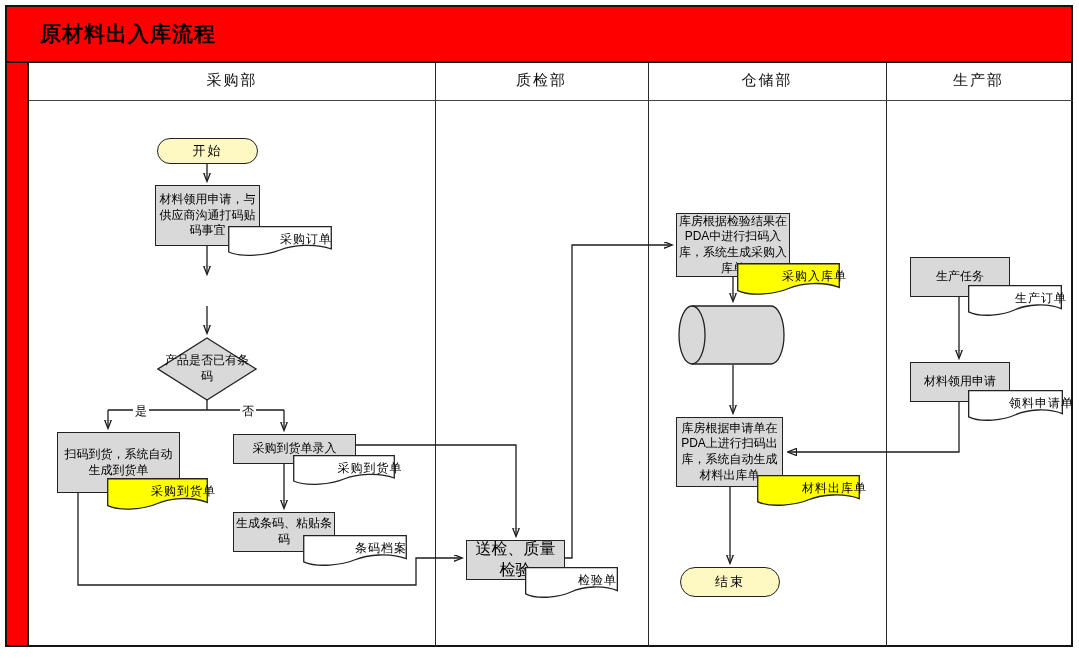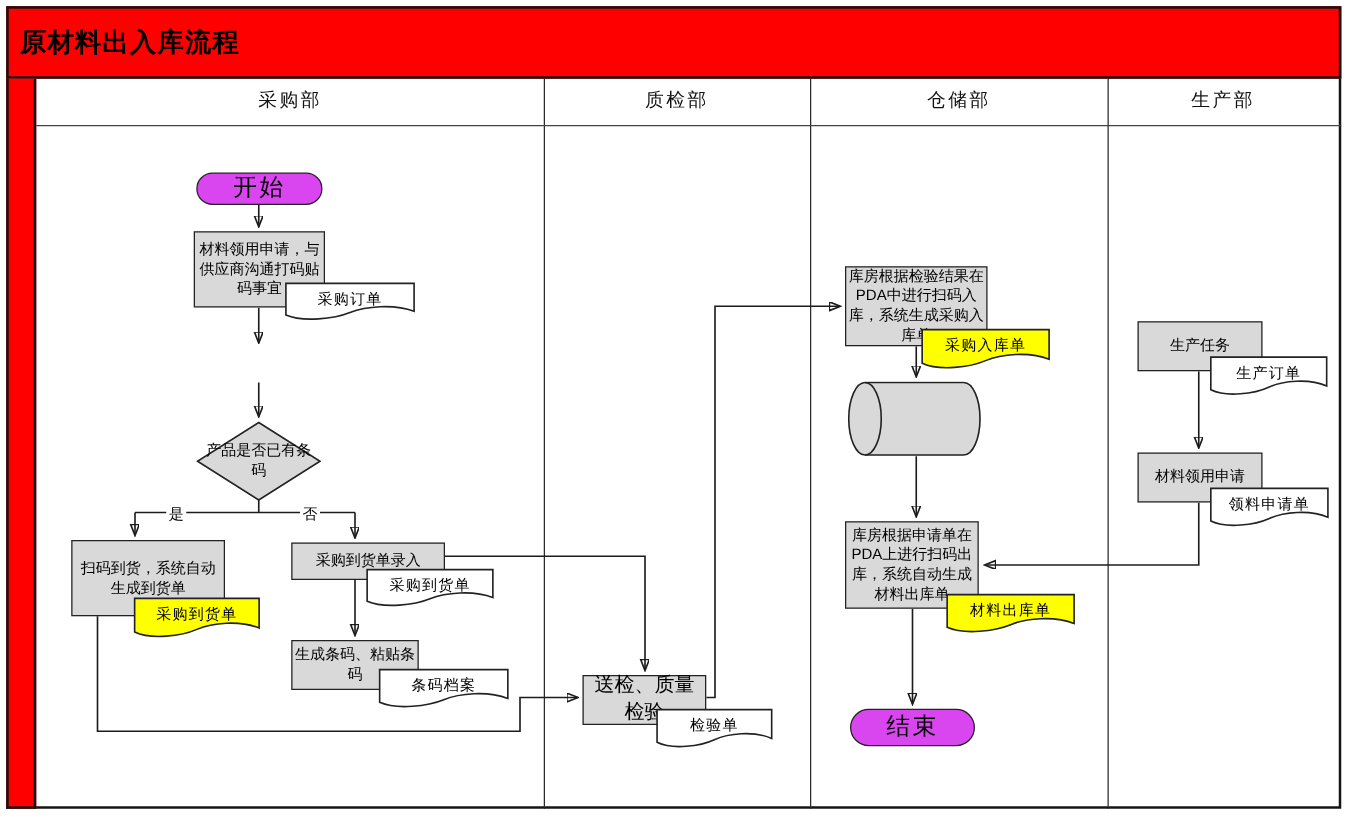--- a/index.html
+++ b/index.html
@@ -4,40 +4,40 @@
 <style>
   html,body{margin:0;padding:0;background:#fff;}
   .stage{
     position:relative;width:1079px;height:659px;overflow:hidden;
     font-family:"Liberation Sans","DejaVu Sans",sans-serif;color:#000;background:#fff;
   }
   .abs{position:absolute;box-sizing:border-box;}
   
   .outer-frame{left:5px;top:5px;width:1068px;height:642px;border:2px solid #141414;background:#fff;}
   .banner{left:5px;top:5px;width:1068px;height:58px;background:var(--banner,#fe0000);border:2px solid #141414;display:flex;align-items:center;}
-  .banner-title{font-size:21px;font-weight:bold;color:#000;padding-left:9px;letter-spacing:1px;}
+  .banner-title{font-size:21px;font-weight:bold;color:#000;padding-left:33px;letter-spacing:1px;}
   .left-strip{left:5px;top:63px;width:24px;height:584px;background:var(--banner,#fe0000);border:2px solid #141414;border-top:none;}
   
   .lane-vline{top:63px;height:584px;width:0;border-left:1.6px solid #2a2a2a;}
   .lane-head-underline{left:29px;top:100px;width:1044px;height:0;border-top:1.4px solid #444;}
   .lane-label{top:71px;text-align:center;font-size:15px;color:#111;letter-spacing:2px;}
   
   .node{display:flex;align-items:center;justify-content:center;text-align:center;
         font-size:12px;line-height:1.3;z-index:2;}
   .proc{background:var(--process_fill,#d9d9d9);border:1.3px solid #222;padding:1px 2px;}
-  .term{background:#d946ef;border:1.4px solid #222;border-radius:999px;font-size:19px;letter-spacing:2px;}
+  .term{background:#fef9c3;border:1.4px solid #222;border-radius:999px;font-size:13px;letter-spacing:2px;}
   .diamond-wrap{z-index:2;}
   .diamond-wrap svg{position:absolute;left:0;top:0;width:100%;height:100%;}
   .diamond-label{position:absolute;left:8%;top:0;width:84%;height:100%;display:flex;align-items:center;justify-content:center;text-align:center;font-size:12px;line-height:1.3;}
   
   .doc{z-index:3;}
   .doc svg{position:absolute;left:0;top:0;width:100%;height:100%;overflow:visible;}
   .doc-path{stroke:#222;stroke-width:1.3;fill:var(--doc_plain,#fff);vector-effect:non-scaling-stroke;}
   .doc--yellow .doc-path{fill:var(--doc_highlight,#ffff00);}
-  .doc-label{position:absolute;left:0;top:5px;width:100%;text-align:center;font-size:12px;letter-spacing:1px;}
+  .doc-label{position:absolute;left:0;top:5px;width:100%;text-align:center;font-size:12px;letter-spacing:1px;padding-left:26px;}
   
   .cyl{z-index:2;}
   .cyl svg{position:absolute;left:0;top:0;width:100%;height:100%;}
   .cyl-label{position:absolute;left:10%;top:0;width:80%;height:100%;display:flex;align-items:center;justify-content:center;font-size:13px;letter-spacing:2px;}
   
   .branch-label{z-index:2;background:#fff;font-size:12px;padding:0 2px;}
   
   .connectors{left:0;top:0;width:1079px;height:659px;z-index:1;}
   .connectors path{stroke:#1c1c1c;stroke-width:1.3;fill:none;}
 </style>

